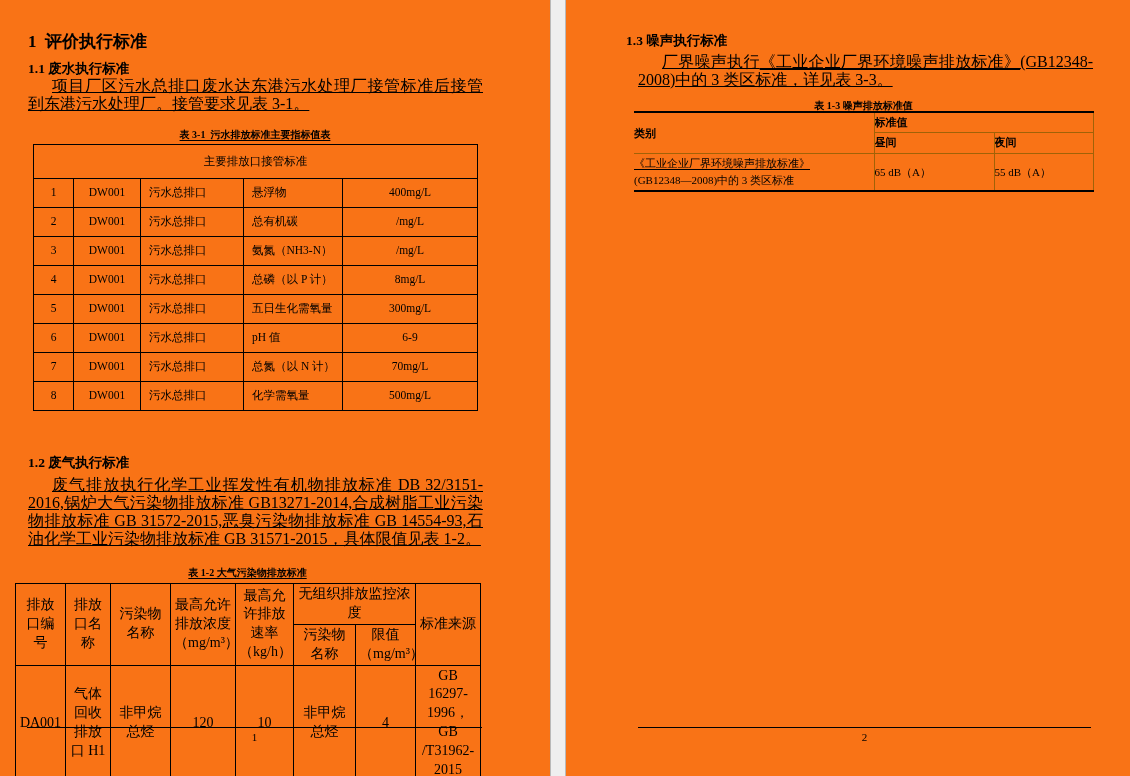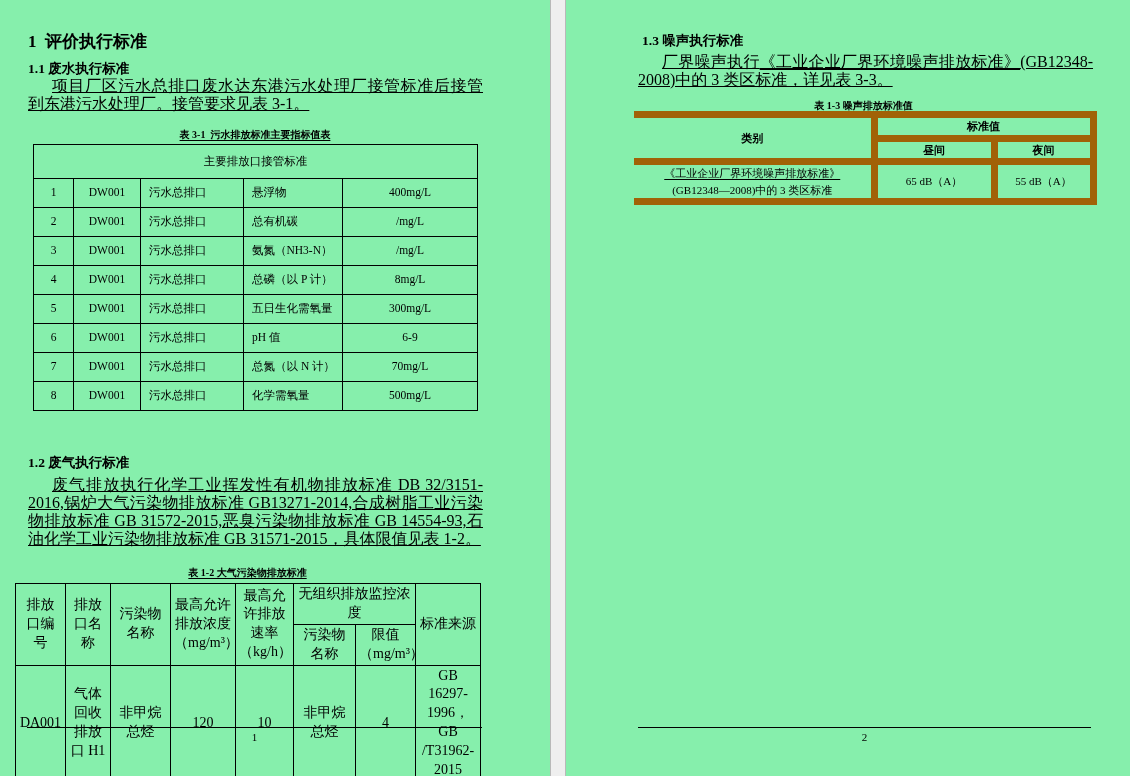--- a/index.html
+++ b/index.html
@@ -4,21 +4,21 @@
 <style>
   * { margin:0; padding:0; box-sizing:border-box; }
   html,body { width:1130px; height:776px; }
   body {
     position:relative;
     background:#efefef;
     font-family:"Liberation Serif","DejaVu Serif",serif;
     color:#000;
     overflow:hidden;
   }
-  .page { position:absolute; top:0; bottom:0; background:#86efac; }
+  .page { position:absolute; top:0; bottom:0; background:#f97316; }
   .page-left  { left:0; width:551px; border-right:1px solid #b9b9b9; }
   .page-right { left:565px; width:565px; border-left:1px solid #b9b9b9; }
 
   .abs { position:absolute; }
 
   .h1 { font-size:17px; font-weight:bold; white-space:pre; }
   .h2 { font-size:13.5px; font-weight:bold; }
   .para {
     font-size:16px; line-height:18px; text-align:justify;
     text-indent:24px; word-break:break-word;text-decoration:underline;
@@ -49,21 +49,21 @@
   .t12 .r2 { height:38px; }
   .t12 .r3 { height:70px; }
   .t12 col.c1{width:50px} .t12 col.c2{width:45px} .t12 col.c3{width:60px}
   .t12 col.c4{width:65px} .t12 col.c5{width:58px} .t12 col.c6{width:62px}
   .t12 col.c7{width:60px} .t12 col.c8{width:65px}
   .t12 td.narrow { padding:1px 10px; }
   .t12 td.src { overflow-wrap:break-word; }
 
   
   .t13 { width:459px; font-size:11px; border-top:2px solid #000; border-bottom:2px solid #000; }
-  .t13 td { border:7px solid #a16207; text-align:center; line-height:1.5; }
+  .t13 td { border:1px solid #a16207; line-height:1.5; }
   .t13 td.nl { border-left:none; }
   .t13 .hr1 { height:20px; }
   .t13 .hr2 { height:21px; }
   .t13 .dr  { height:38px; }
   .t13 .hd { font-weight:bold; }
   .t13 col.c1{width:240px} .t13 col.c2{width:120px} .t13 col.c3{width:99px}
 
   .footer-line { border-top:1px solid #000; height:0; }
   .page-num { font-size:11px; text-align:center; }
 </style>
@@ -194,21 +194,21 @@
     </tr>
   </tbody>
     </table>
 
   <div class="abs footer-line" style="top:727px;left:27px;width:455px;"></div>
   <div class="abs page-num" style="top:731px;left:27px;width:455px;">1</div>
 </div>
 
 <div class="page page-right">
 
-  <div class="abs h2" style="top:32px;left:76px;">1.3 噪声执行标准</div>
+  <div class="abs h2" style="top:32px;left:60px;">1.3 噪声执行标准</div>
 
   <div class="abs para" style="top:53px;left:72px;width:455px;"><span>厂界噪声执行</span><span class="u">《工业企业厂界环境噪声排放标准》</span><span>(GB12348-2008)中的 3 类区标准，详见表 3-3。</span></div>
 
   <div class="abs tbl-title" style="top:98px;left:68px;width:459px;">表 1-3 噪声排放标准值</div>
 
   <table class="abs t13" style="top:111px;left:68px;">
     <colgroup>
         <col class="c1">
         <col class="c2">
         <col class="c3">

